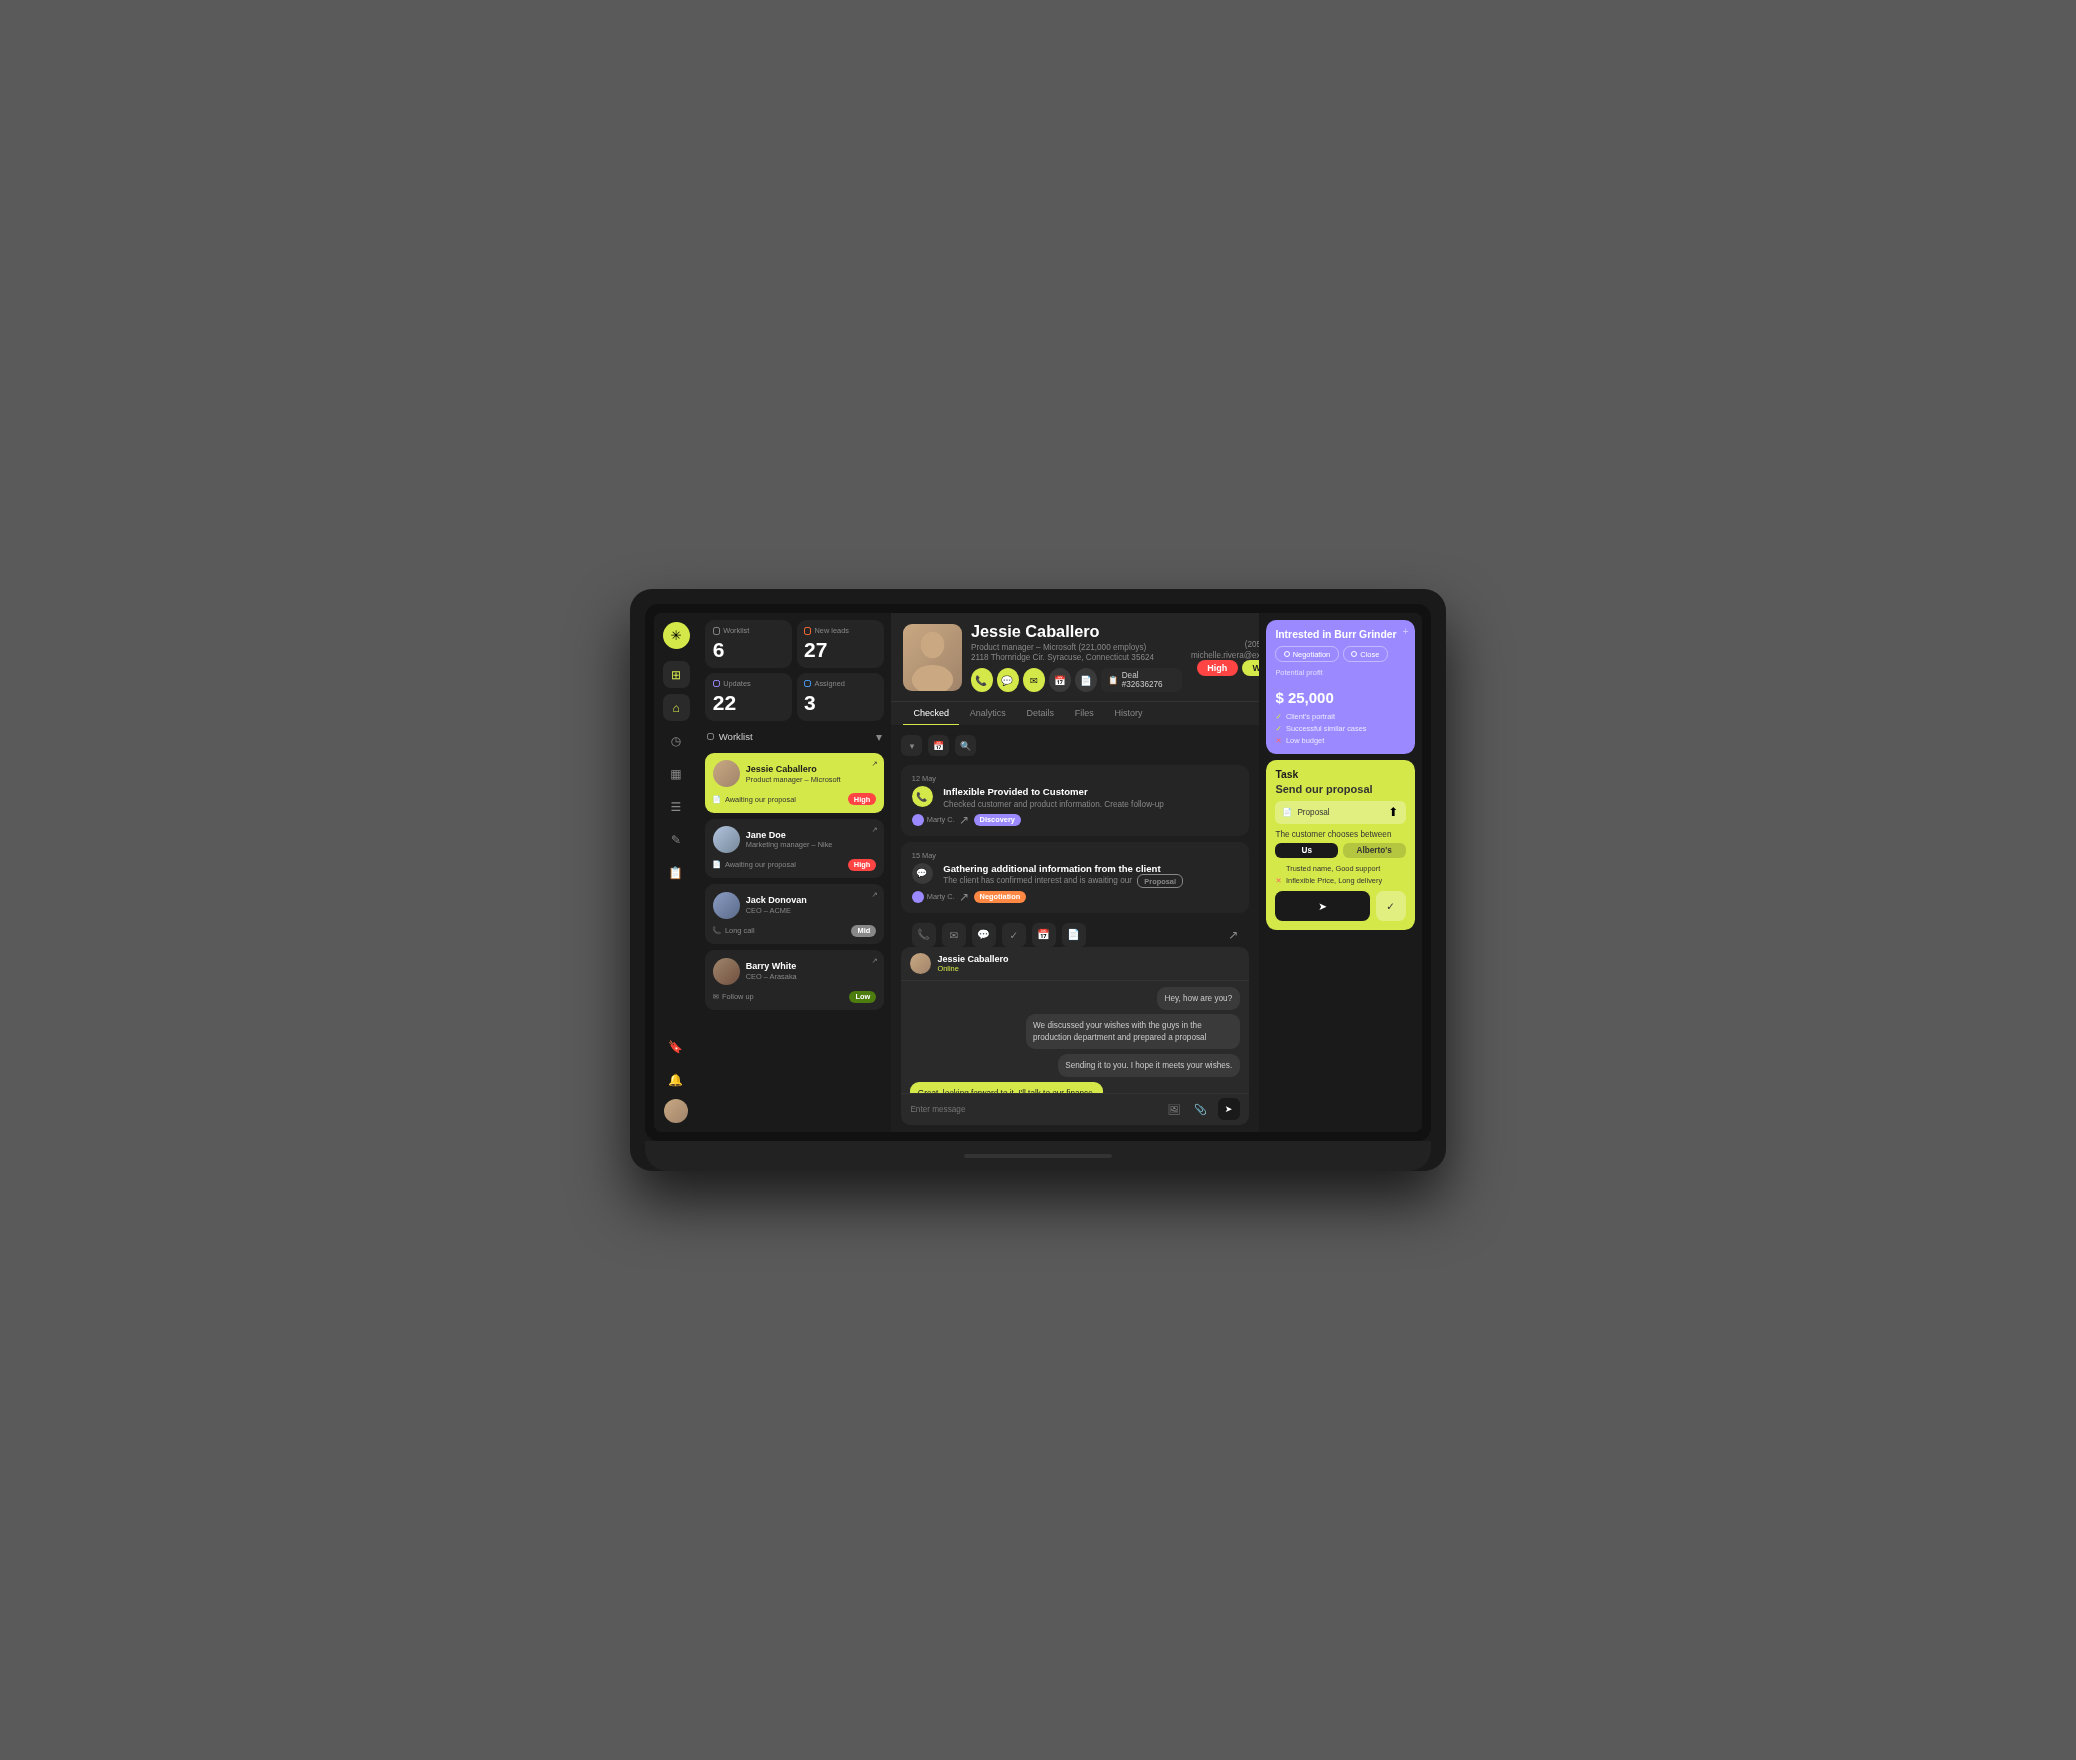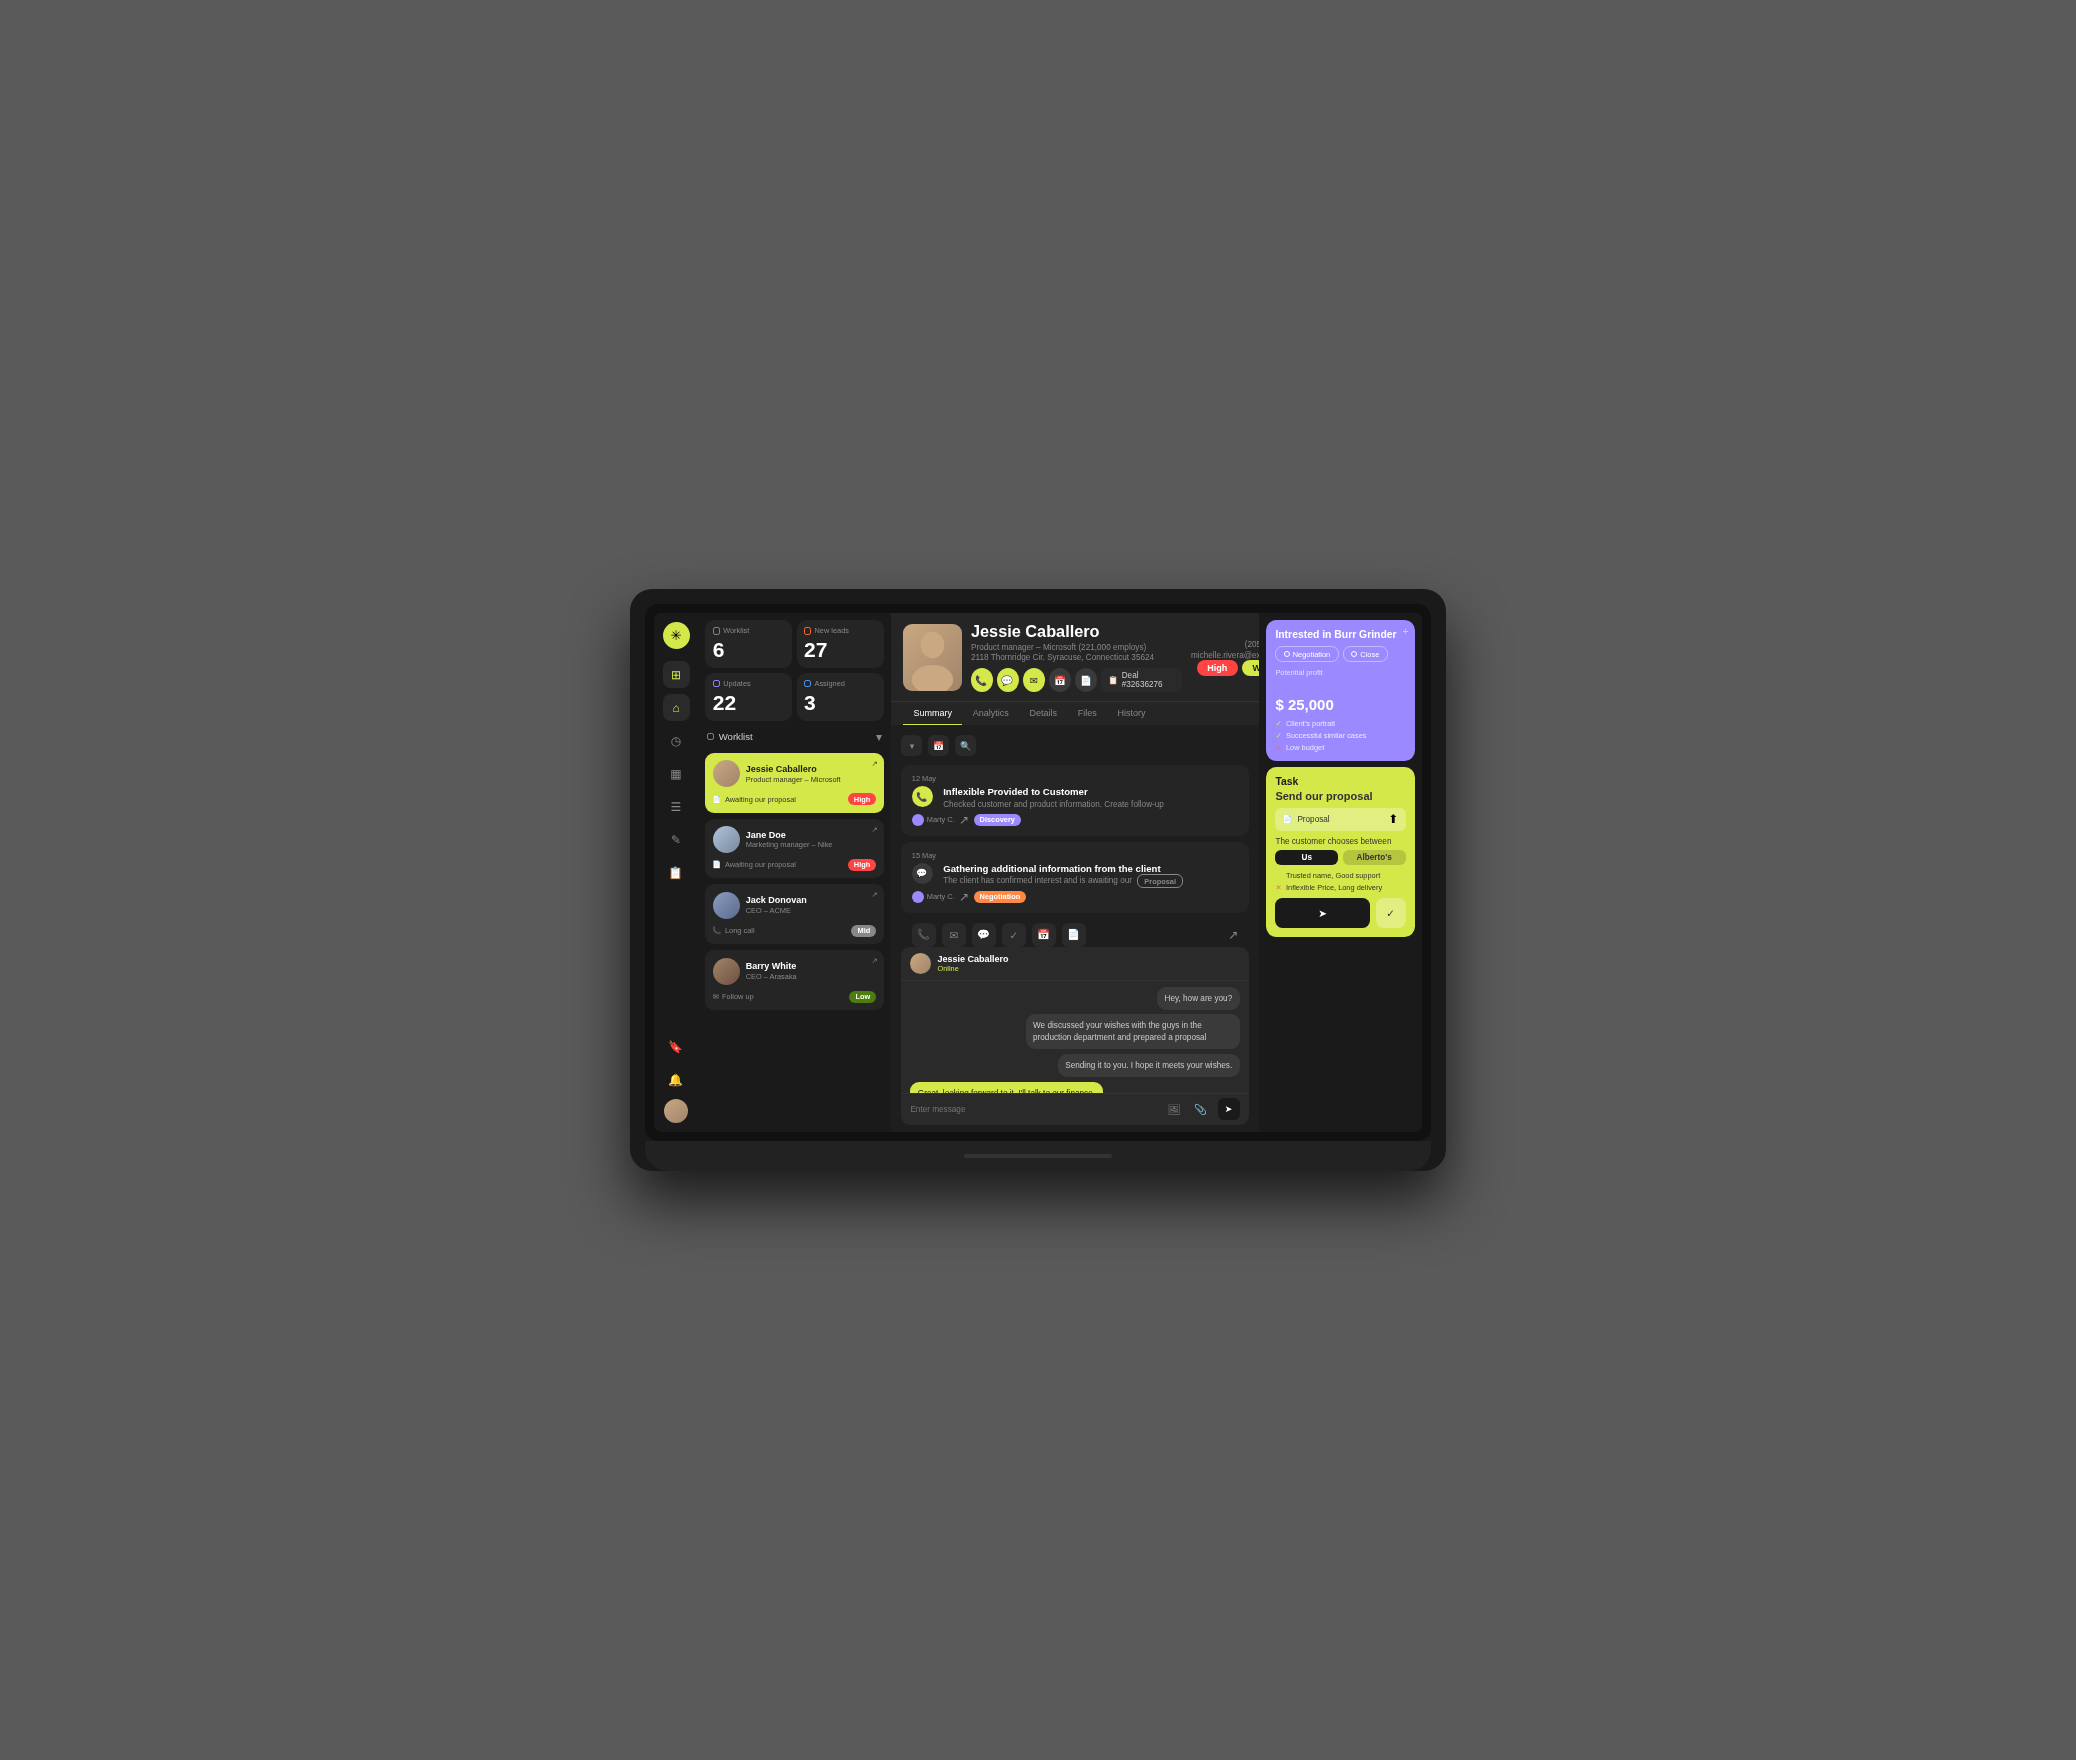--- a/index.html
+++ b/index.html
@@ -534,21 +534,21 @@
     }
     .deal-stage-pill .circle {
       width: 6px;
       height: 6px;
       border-radius: 50%;
       border: 0.7px solid #fff;
     }
     .deal-profit-label {
       font-size: 7.4px;
       color: rgba(255,255,255,0.7);
-      margin-bottom: 19px;
+      margin-bottom: 12px;
     }
     .deal-profit {
       font-size: 15px;
       font-weight: 700;
       color: #fff;
       margin-bottom: 6px;
     }
     .deal-checklist {
       display: flex;
       flex-direction: column;
@@ -868,21 +868,21 @@
             <div class="contact-detail">michelle.rivera@example.com</div>
             <div class="status-pills">
               <div class="pill-high">High</div>
               <div class="pill-warm">Warm</div>
             </div>
           </div>
 
         </div>
 
         <div class="tabs-bar">
-          <div class="tab active">Summary</div>
+          <div class="tab active">Checked</div>
           <div class="tab">Analytics</div>
           <div class="tab">Details</div>
           <div class="tab">Files</div>
           <div class="tab">History</div>
         </div>
 
         <div class="timeline-area">
           <div class="filter-bar">
             <div class="filter-btn">▾</div>
             <div class="filter-btn">📅</div>

